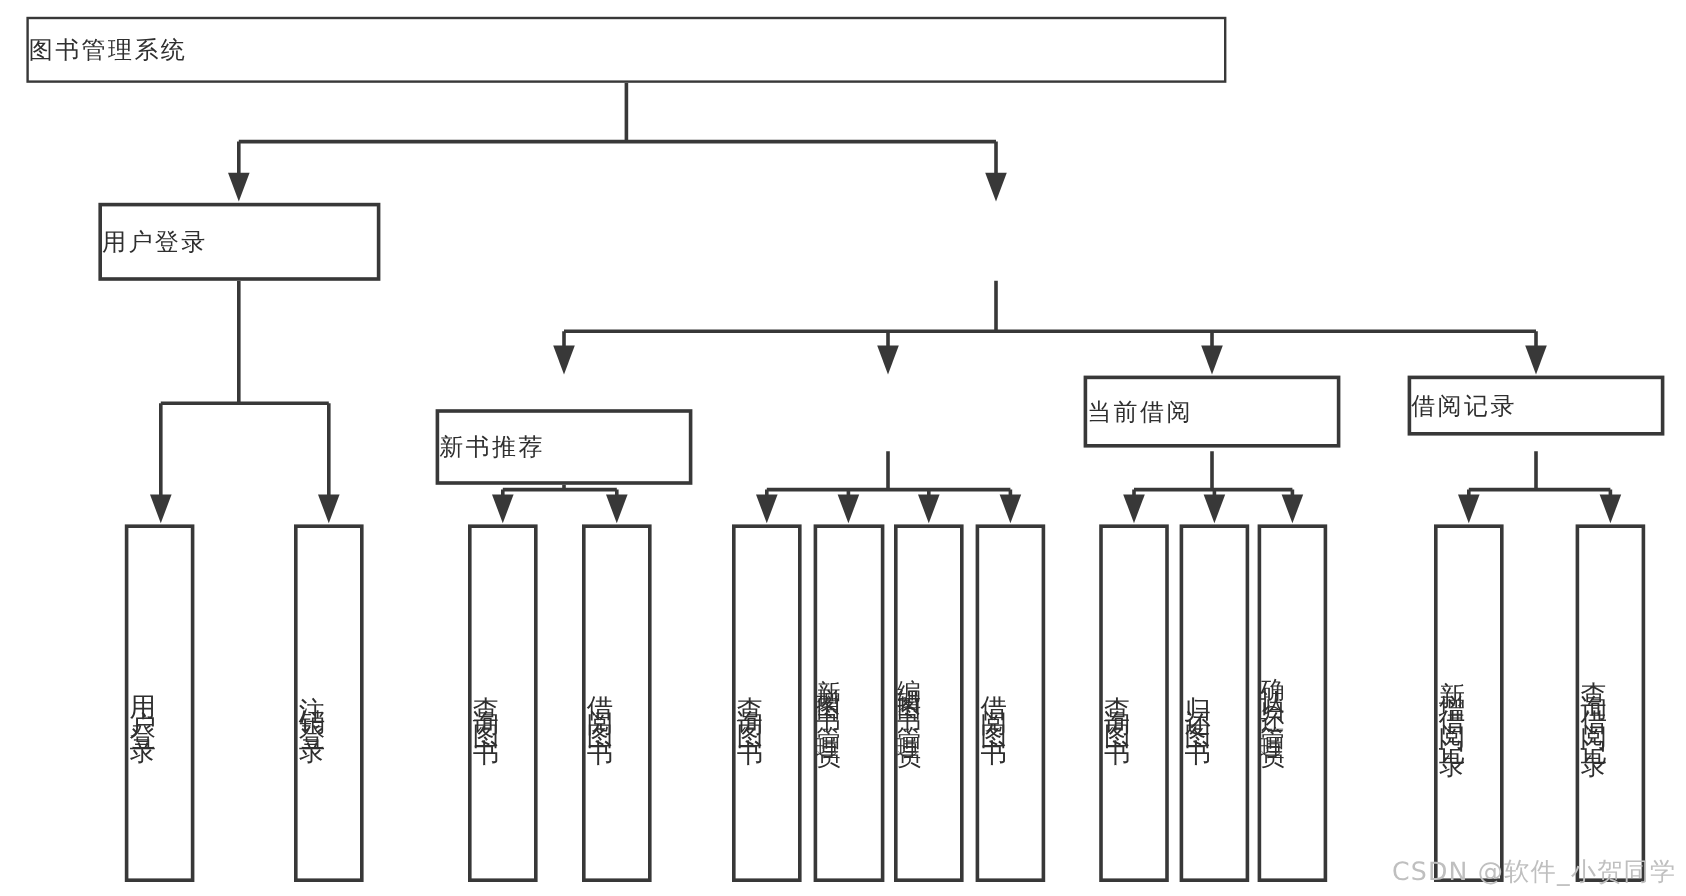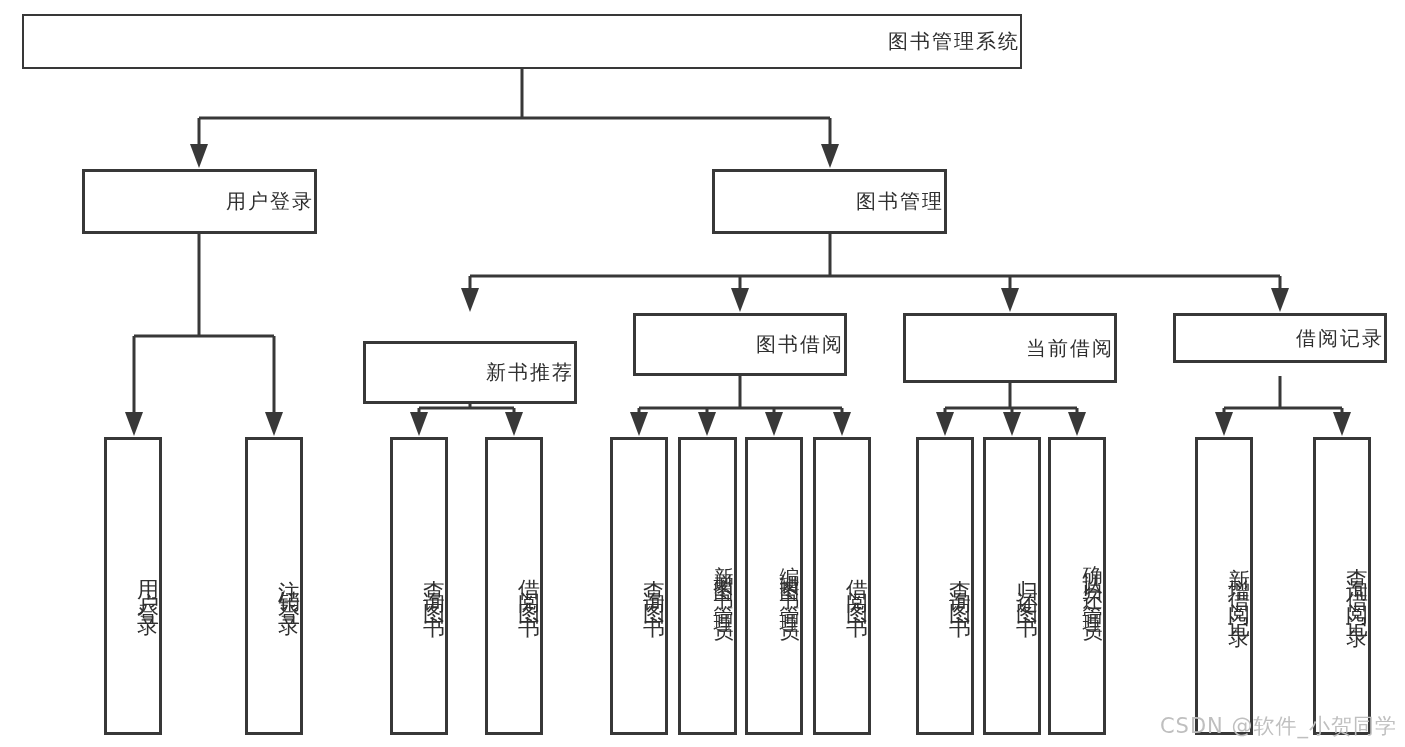--- a/index.html
+++ b/index.html
@@ -27,21 +27,21 @@
   svg.wires .lines {
     stroke: var(--line, #383838);
     stroke-width: 3;
     fill: none;
   }
   svg.wires .heads { fill: var(--line, #383838); }
   .box {
     position: absolute; z-index: 2;
     background: var(--box_fill, #fff);
     border: 3px solid var(--line, #383838);
-    display: flex; align-items: center; justify-content: flex-end;
+    display: flex; align-items: center; justify-content: flex-start;
     color: var(--text, #2f2f2f);
   }
   .box.root { border-width: 2px; }
   .hlabel {
     font-size: 20px;
     letter-spacing: 2px;
     white-space: nowrap;
   }
   .vlabel {
     writing-mode: vertical-rl;
@@ -109,31 +109,25 @@
     </g>
   </svg>
 
   <div class="box root" style="left:22px; top:14px; width:1000px; height:55px;">
     <span class="hlabel">图书管理系统</span>
   </div>
 
   <div class="box" style="left:82px; top:169px; width:235px; height:65px;">
     <span class="hlabel">用户登录</span>
   </div>
-  <div class="box" style="left:712px; top:169px; width:235px; height:65px;">
-    <span class="hlabel">图书管理</span>
-  </div>
 
   <div class="box" style="left:363px; top:313px; width:214px; height:63px;margin-top:28px;">
     <span class="hlabel">新书推荐</span>
   </div>
-  <div class="box" style="left:633px; top:313px; width:214px; height:63px;">
-    <span class="hlabel">图书借阅</span>
-  </div>
-  <div class="box" style="left:903px; top:313px; width:214px; height:70px;">
+  <div class="box" style="left:903px; top:313px; width:214px; height:60px;">
     <span class="hlabel">当前借阅</span>
   </div>
   <div class="box" style="left:1173px; top:313px; width:214px; height:50px;">
     <span class="hlabel">借阅记录</span>
   </div>
 
   <div class="box" style="left:104px; top:437px; width:58px; height:298px;">
     <span class="vlabel">用户登录</span>
   </div>
   <div class="box" style="left:245px; top:437px; width:58px; height:298px;">

